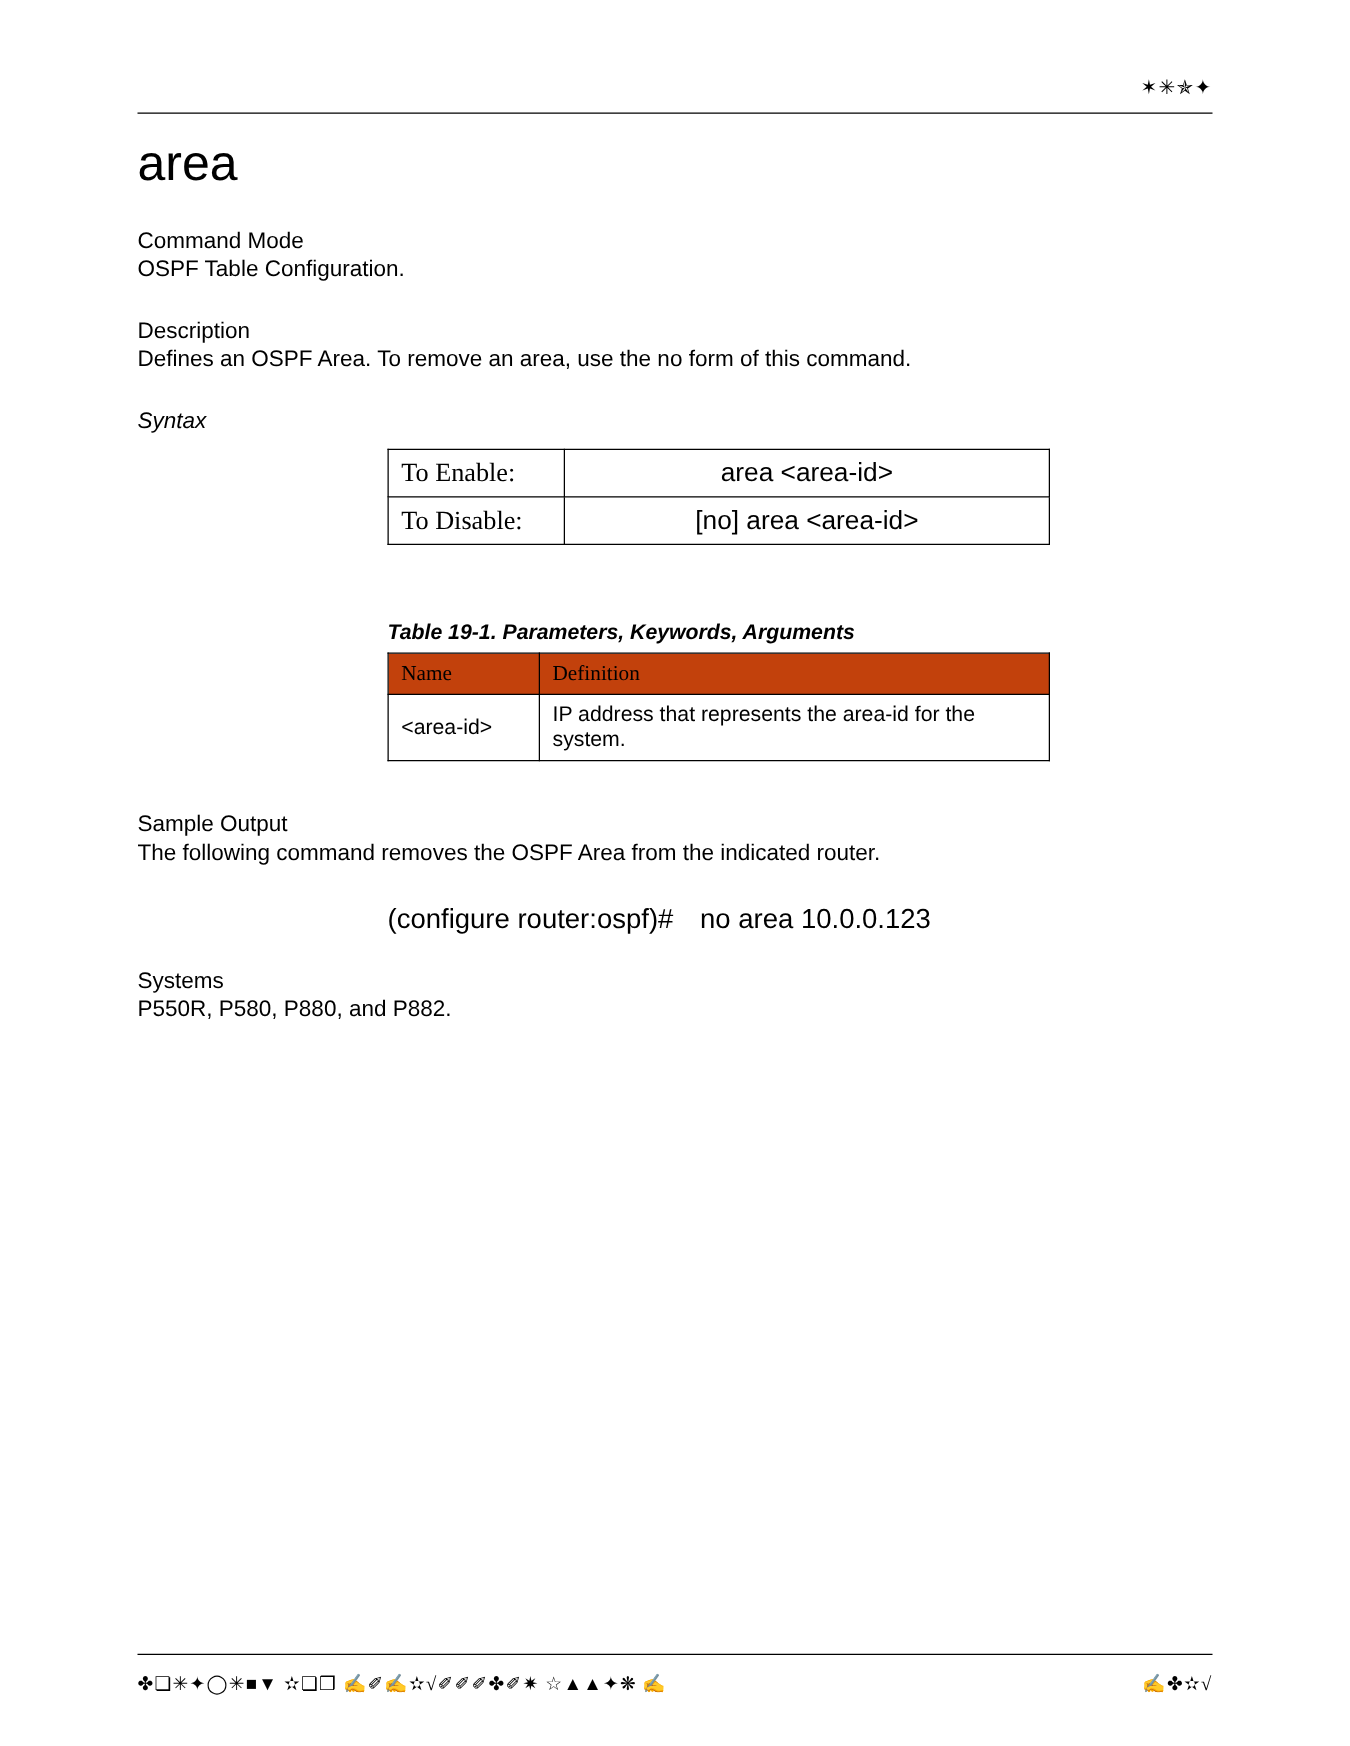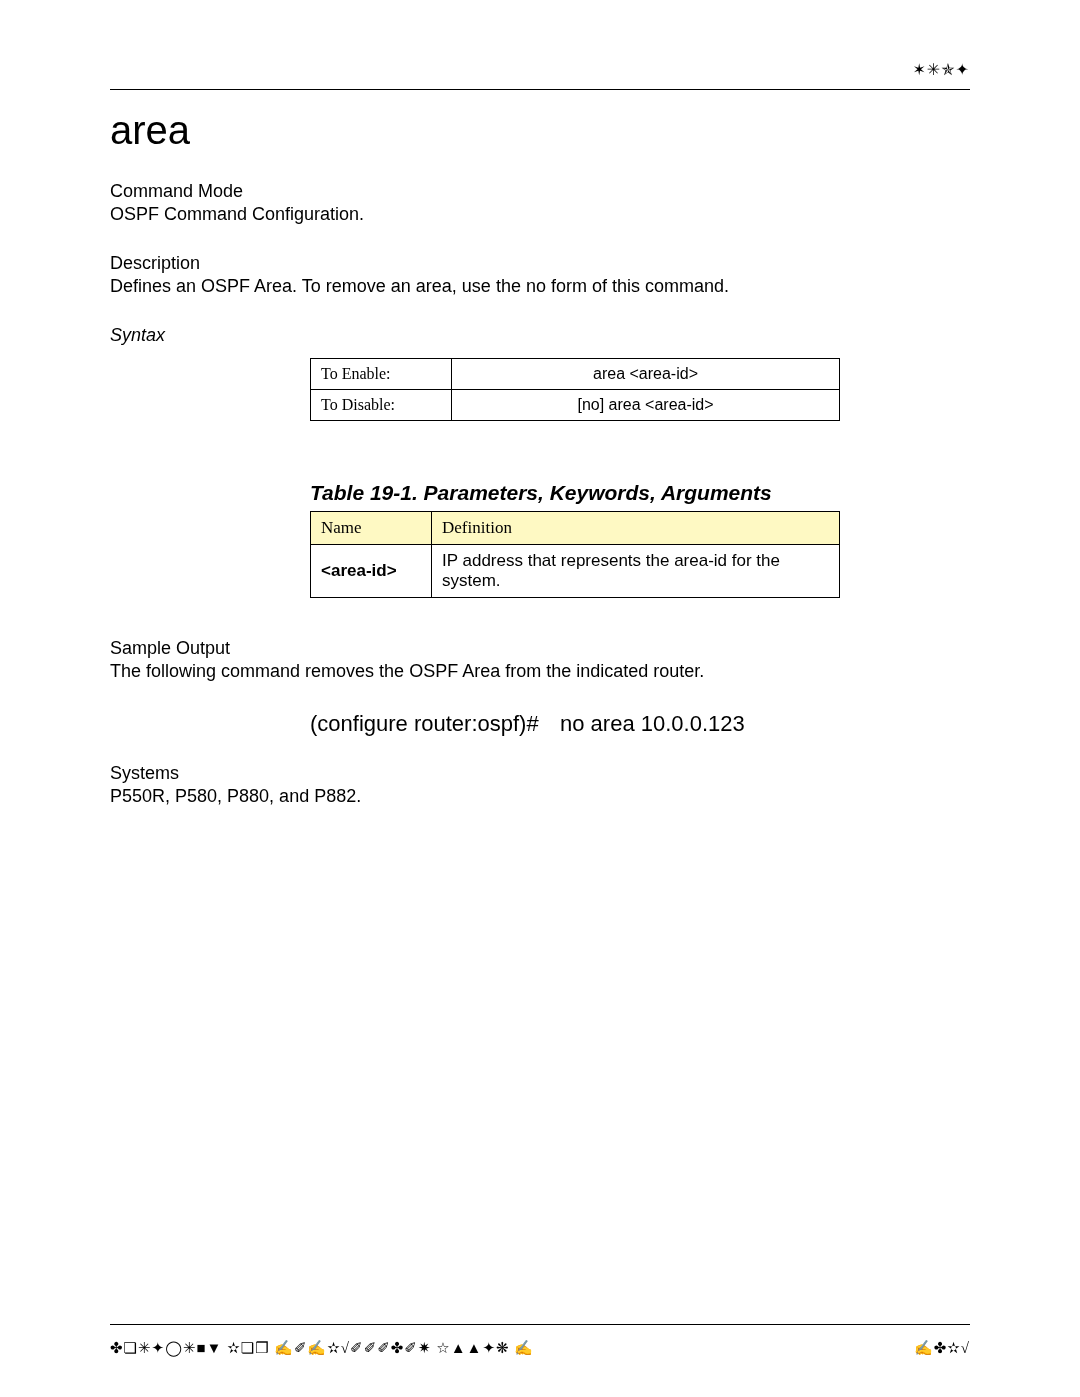--- a/index.html
+++ b/index.html
@@ -52,58 +52,57 @@
   }
   .syntax-table {
     margin-left: 200px;
     width: 530px;
     border-collapse: collapse;
     margin-bottom: 60px;
   }
   .syntax-table td {
     border: 1px solid #000;
     padding: 6px 10px;
-    font-size: 16px;
+    font-size: 21px;
   }
   .syntax-table td:first-child {
     width: 120px;
     font-family: "Times New Roman", serif;
   }
   .syntax-table td:last-child {
     font-family: Arial, sans-serif;
     text-align: center;
   }
   .caption {
     margin-left: 200px;
     font-style: italic;
     font-weight: bold;
     font-family: Arial, sans-serif;
-    font-size: 21px;
+    font-size: 17px;
     margin-bottom: 6px;
   }
   .param-table {
     margin-left: 200px;
     width: 530px;
     border-collapse: collapse;
     margin-bottom: 40px;
   }
   .param-table th, .param-table td {
     border: 1px solid #000;
     padding: 6px 10px;
     text-align: left;
     font-size: 17px;
   }
   .param-table th {
     font-family: "Times New Roman", serif;
     font-weight: normal;
-    background: #fef9c3;
+    background: #c2410c;
   }
   .param-table td.name {
     font-family: Arial, sans-serif;
-    font-weight: bold;
   }
   .param-table td.def {
     font-family: Arial, sans-serif;
   }
   .sample-line {
     margin-left: 200px;
     display: flex;
     font-size: 22px;
     margin-bottom: 26px;
   }
@@ -134,21 +133,21 @@
 
 <div class="page">
 
   <div class="topbar">✶✳✯✦</div>
   <hr class="hr">
 
   <h1 class="title">area</h1>
 
   <div class="row">
     <div class="label">Command Mode</div>
-    <div class="value">OSPF Command Configuration.</div>
+    <div class="value">OSPF Table Configuration.</div>
   </div>
 
   <div class="row">
     <div class="label">Description</div>
     <div class="value">Defines an OSPF Area. To remove an area, use the no form of this command.</div>
   </div>
 
   <div class="row" style="margin-bottom:12px;font-style:italic;">
     <div class="label">Syntax</div>
     <div class="value"></div>

